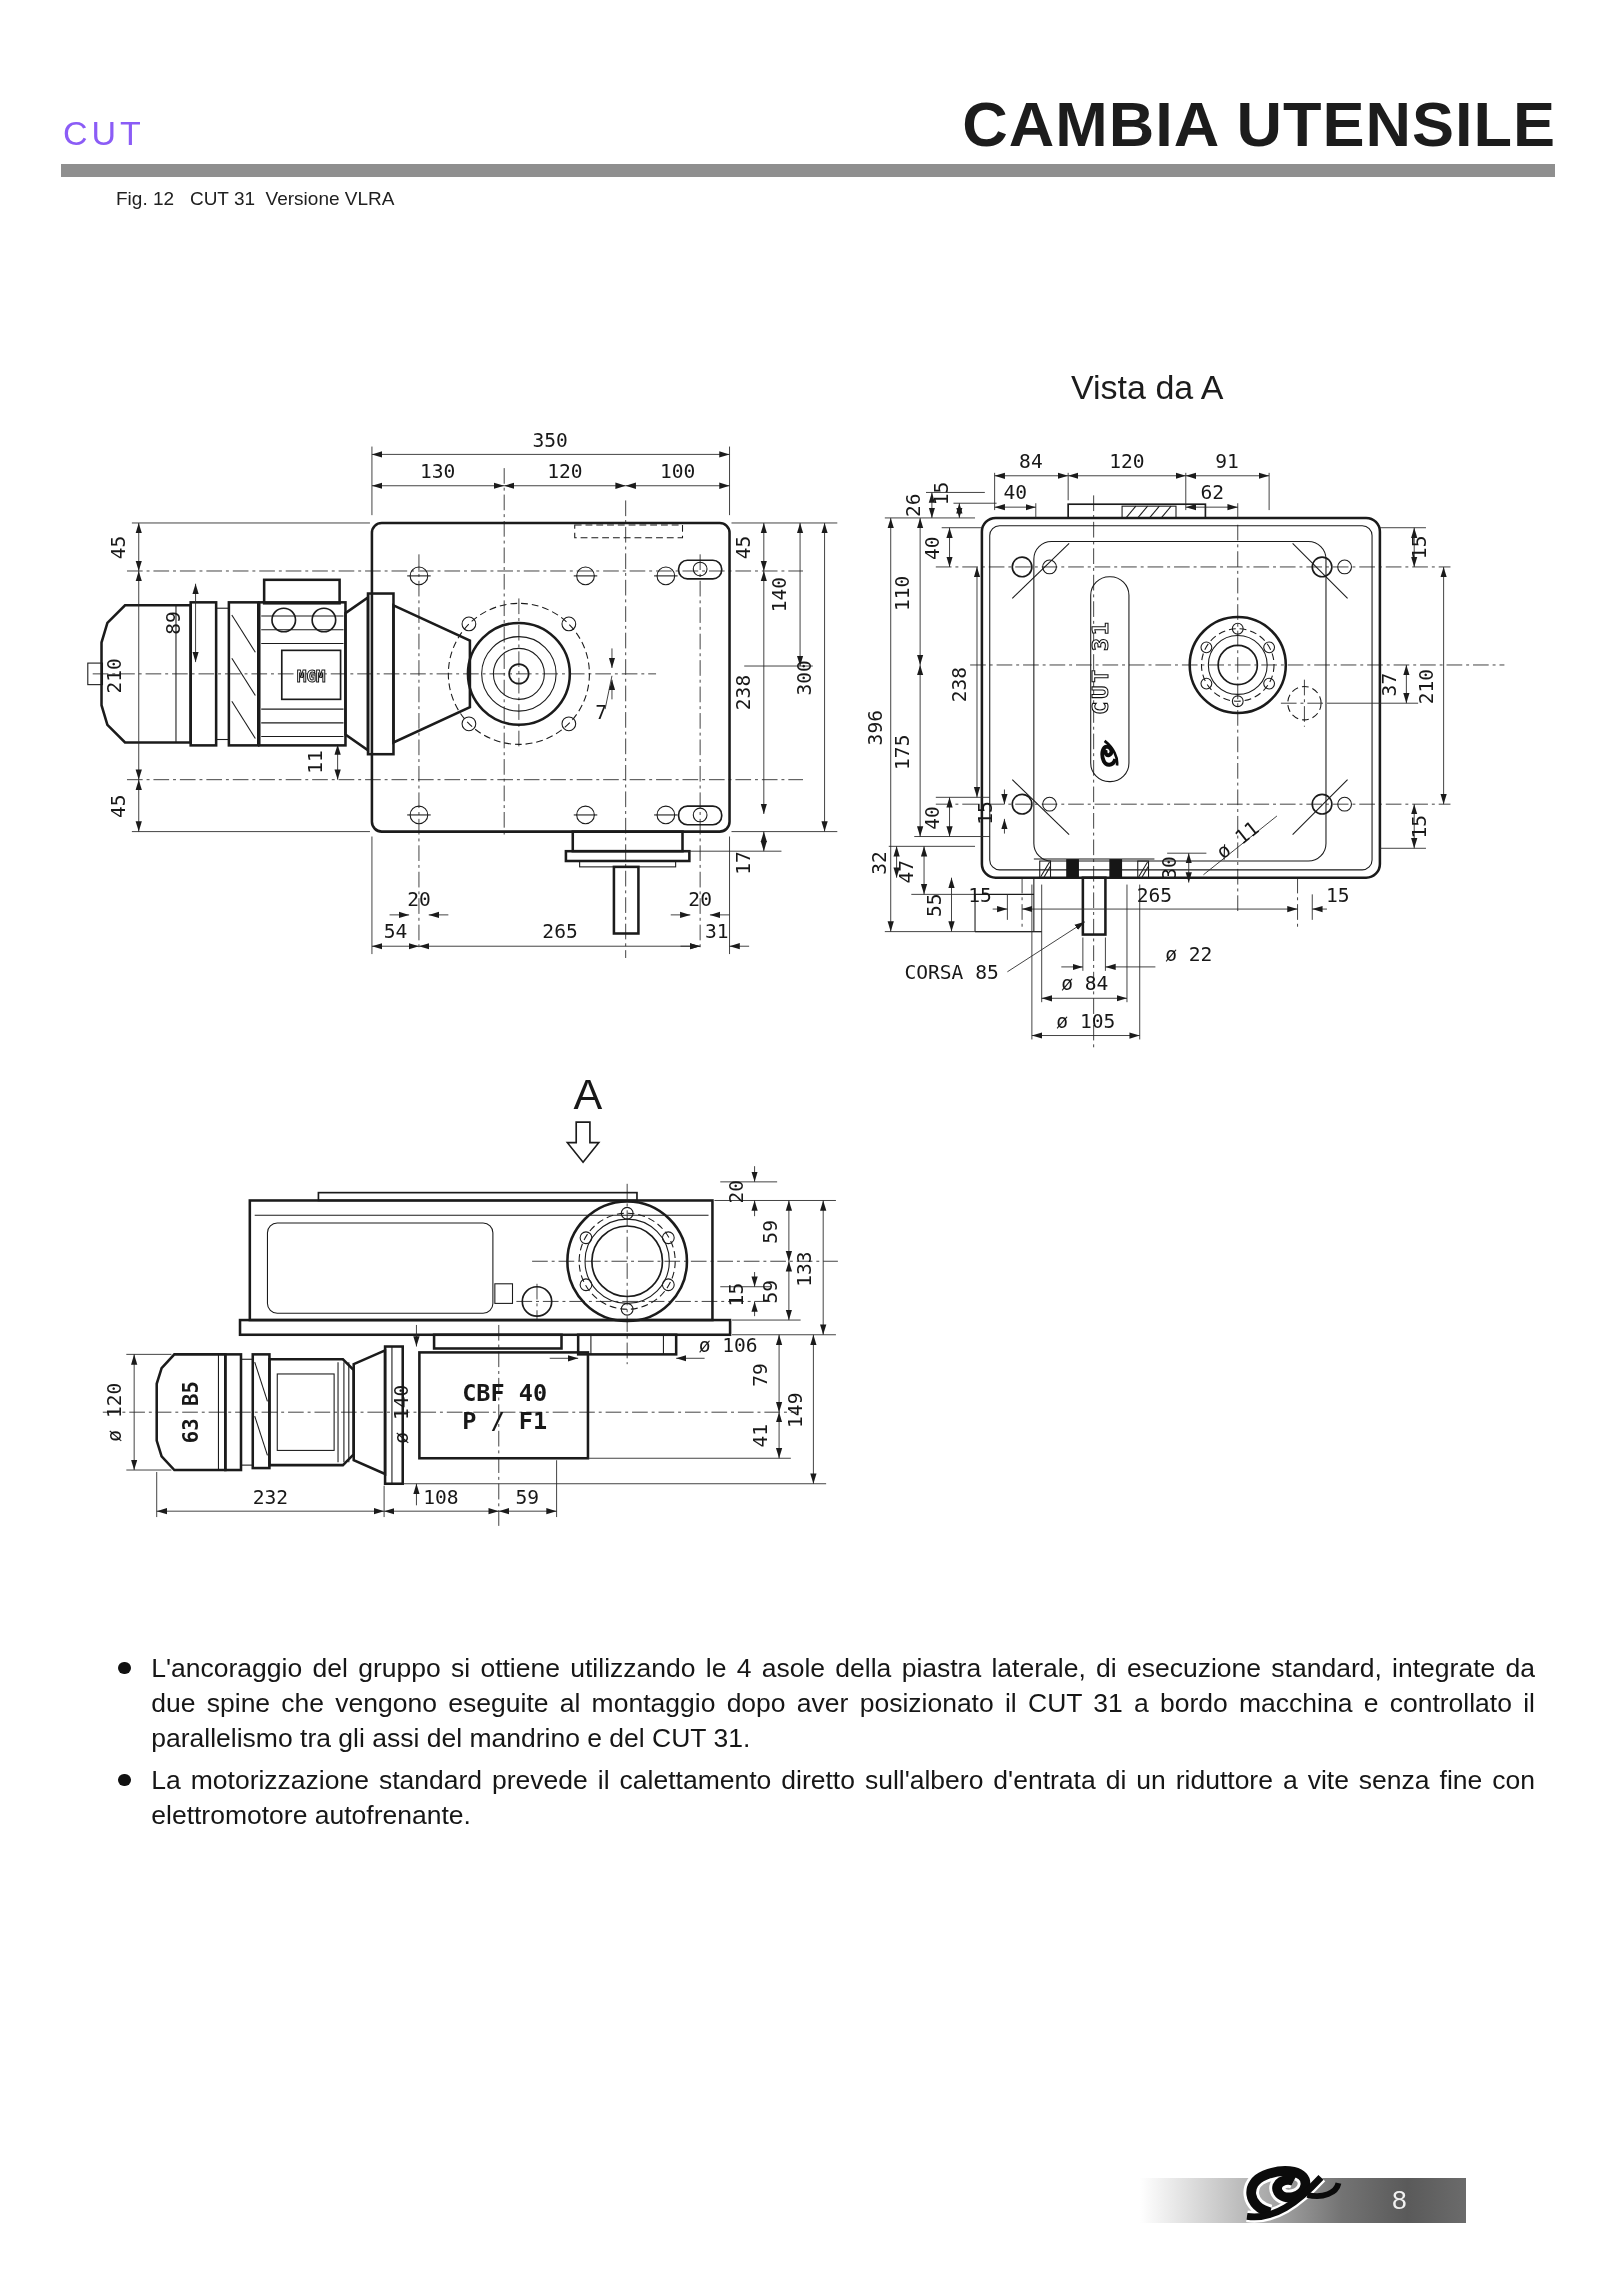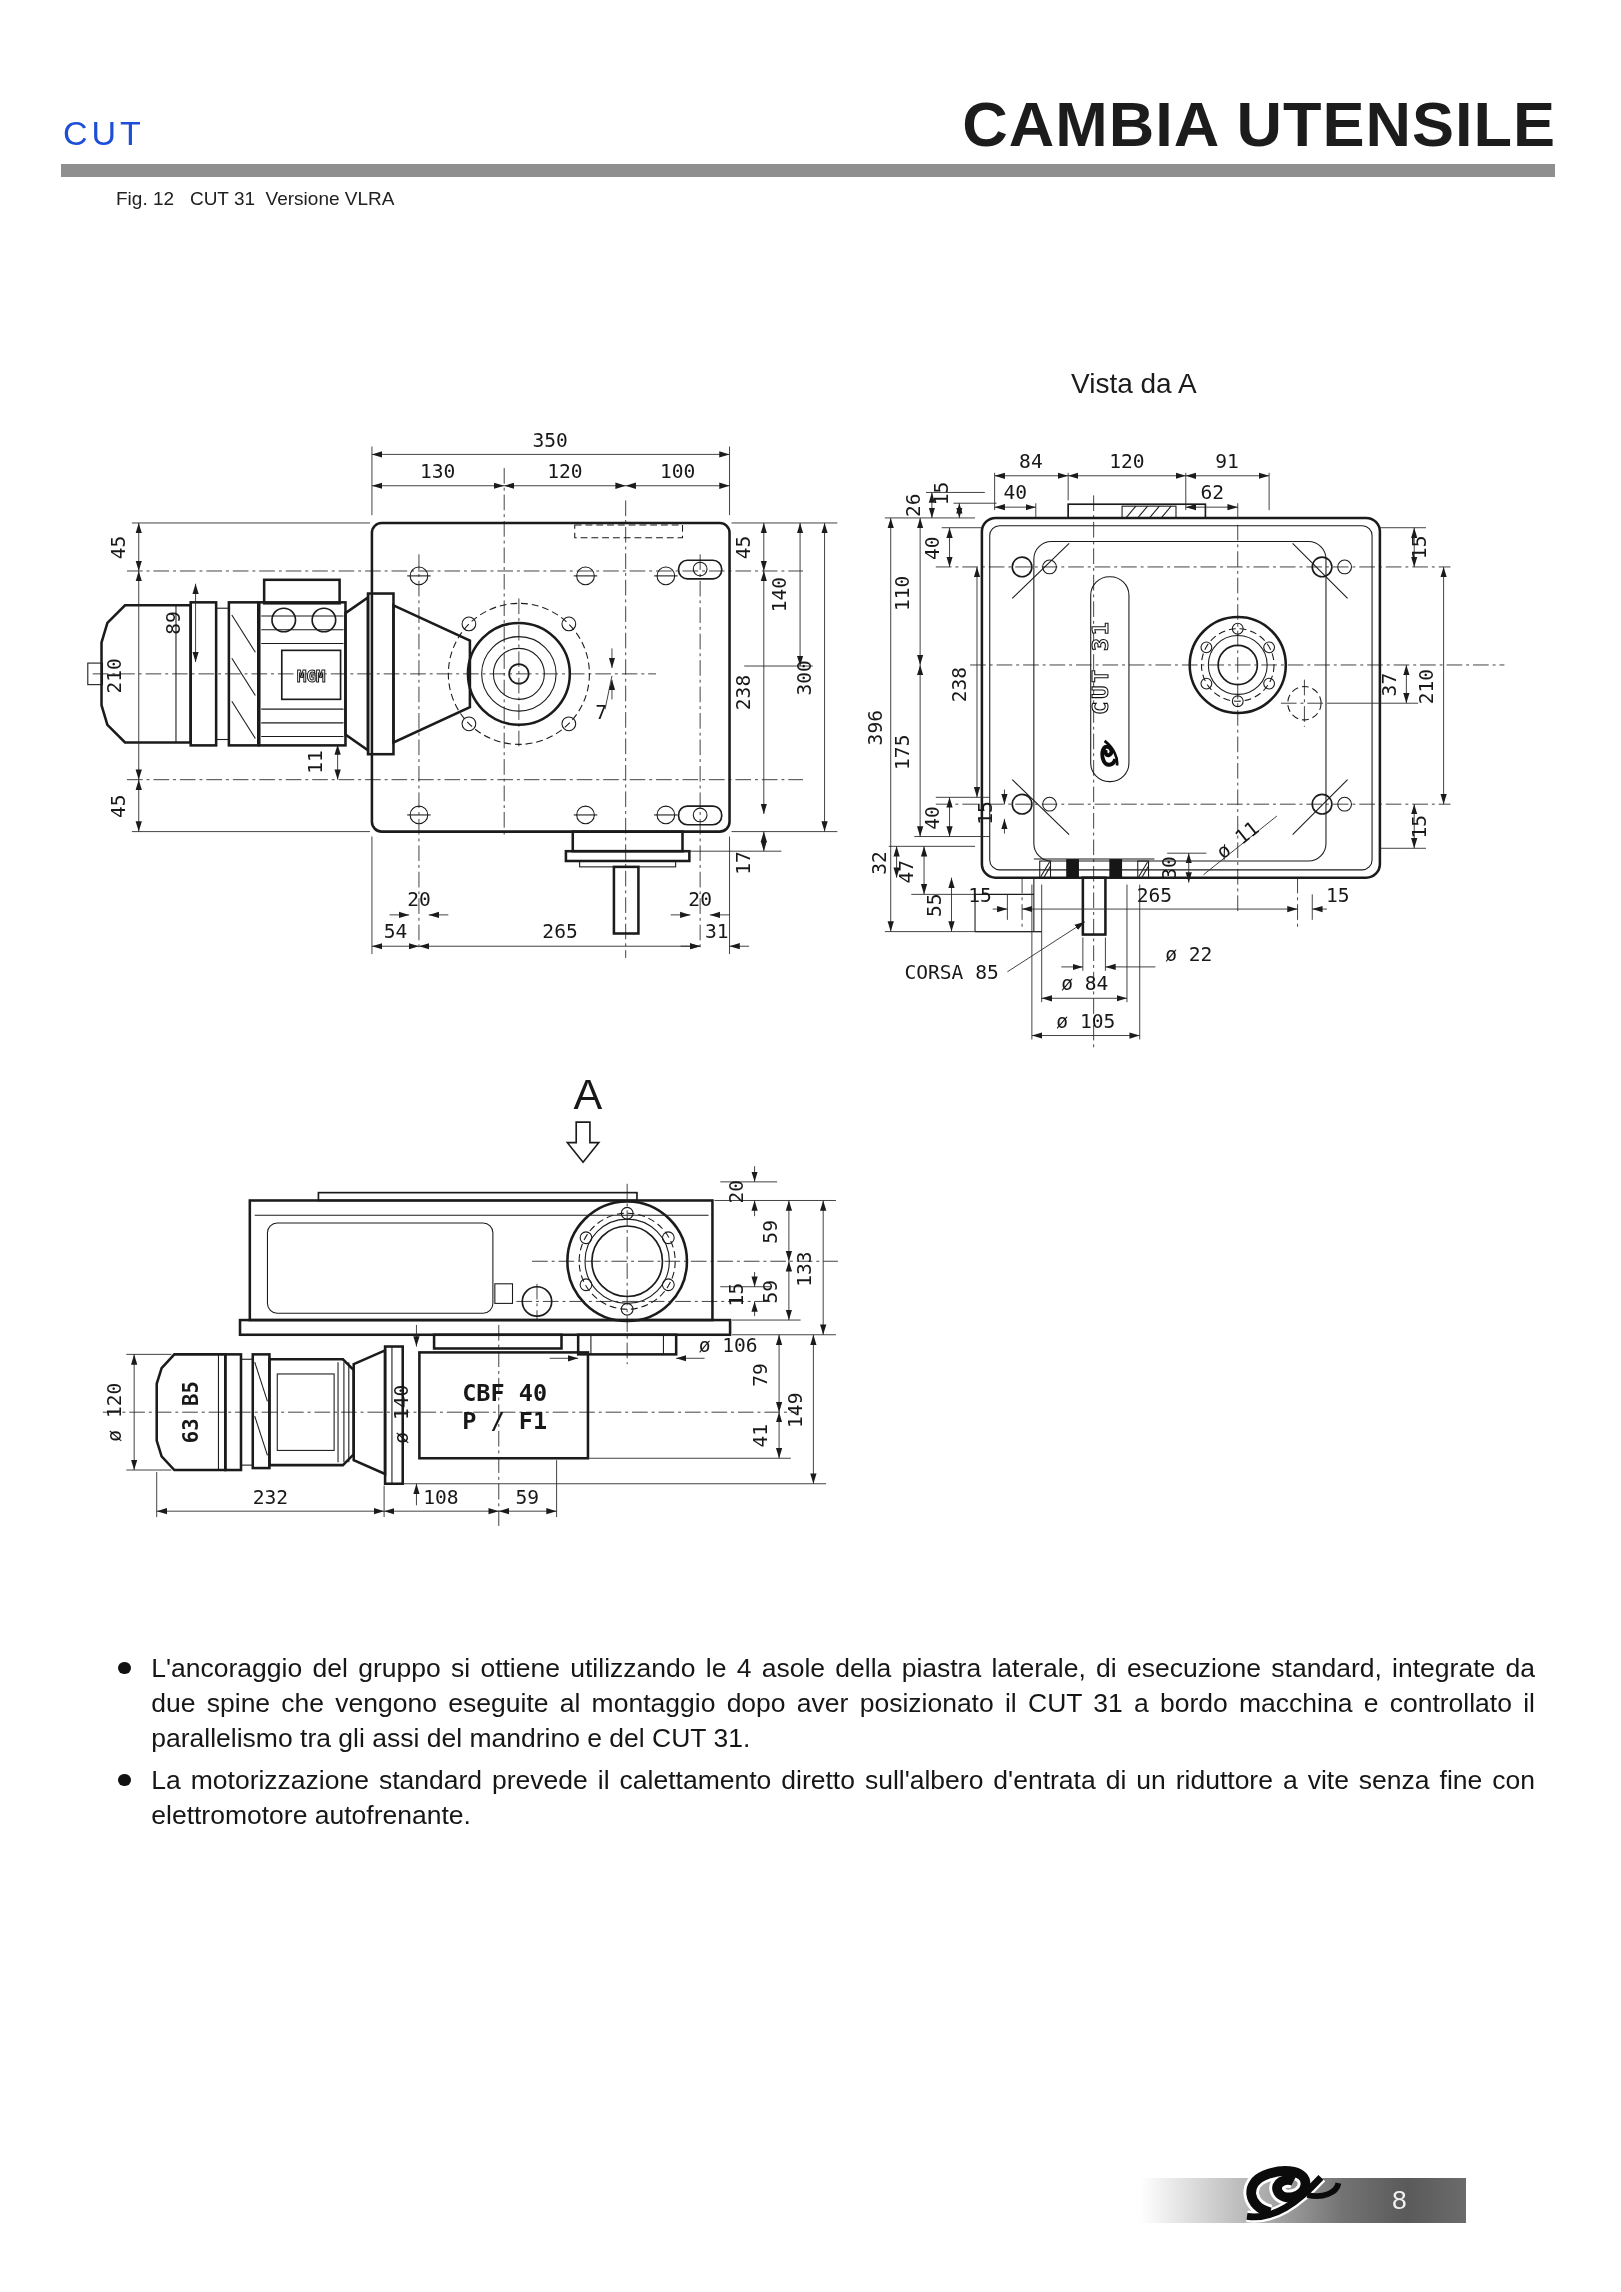--- a/index.html
+++ b/index.html
@@ -20,21 +20,21 @@
   .bullets{position:absolute;left:116px;top:1651px;width:1419px;}
   .bullet-item{display:flex;margin-bottom:6.9px;}
   .bullet-dot{flex:none;width:12.7px;height:12.7px;border-radius:50%;background:#111;margin:10.8px 20.6px 0 2px;}
   .bullet-text{font-size:26.5px;line-height:35px;text-align:justify;color:#161616;}
 </style>
 </head>
 <body>
 
 <div class="page">
 
-  <div class="abs" style="left:63px;top:114px;font-size:34px;letter-spacing:3.9px;color:#1d4ed8;">CUT</div>
+  <div class="abs" style="left:63px;top:114px;font-size:34px;letter-spacing:3.9px;color:#8b5cf6;">CUT</div>
   <div class="abs" style="left:0;top:88px;width:1556px;text-align:right;font-size:63px;letter-spacing:1px;color:#1c1c1c;font-weight:bold;">CAMBIA UTENSILE</div>
   <div class="abs" style="left:61px;top:164px;width:1494px;height:12.7px;background:#8f8f8f;"></div>
   <div class="abs" style="left:116px;top:188px;font-size:19px;white-space:pre;color:#202020;">Fig. 12   CUT 31  Versione VLRA</div>
 
   <svg style="left:78px;top:417px;" width="774" height="549" viewBox="0 0 790 560">
     <defs>
       <marker id="m1" markerWidth="11" markerHeight="8" refX="10.5" refY="4" orient="auto-start-reverse" markerUnits="userSpaceOnUse">
         <path d="M0,0.8 L10.5,4 L0,7.2 z" fill="#1b1b1b"></path>
       </marker>
     </defs>
@@ -173,21 +173,21 @@
       <text x="748" y="266" text-anchor="middle" transform="rotate(-90 748 266)">300</text>
       <text x="528" y="308">7</text>
       <text x="348" y="499" text-anchor="middle">20</text>
       <text x="324" y="532" text-anchor="middle">54</text>
       <text x="492" y="532" text-anchor="middle">265</text>
       <text x="635" y="499" text-anchor="middle">20</text>
       <text x="652" y="532" text-anchor="middle">31</text>
     </g>
   </svg>
 
-  <div class="abs" style="left:1071px;top:368px;font-size:28px;color:#1c1c1c;">Vista da A</div>
+  <div class="abs" style="left:1071px;top:368px;font-size:34px;color:#1c1c1c;">Vista da A</div>
 
   <svg style="left:877px;top:363px;" width="647" height="701" viewBox="0 0 660 715">
     <defs>
       <marker id="m2" markerWidth="11" markerHeight="8" refX="10.5" refY="4" orient="auto-start-reverse" markerUnits="userSpaceOnUse">
         <path d="M0,0.8 L10.5,4 L0,7.2 z" fill="#1b1b1b"></path>
       </marker>
     </defs>
 
     <g>
       <line class="dd" x1="60" y1="208" x2="585" y2="208"></line>

